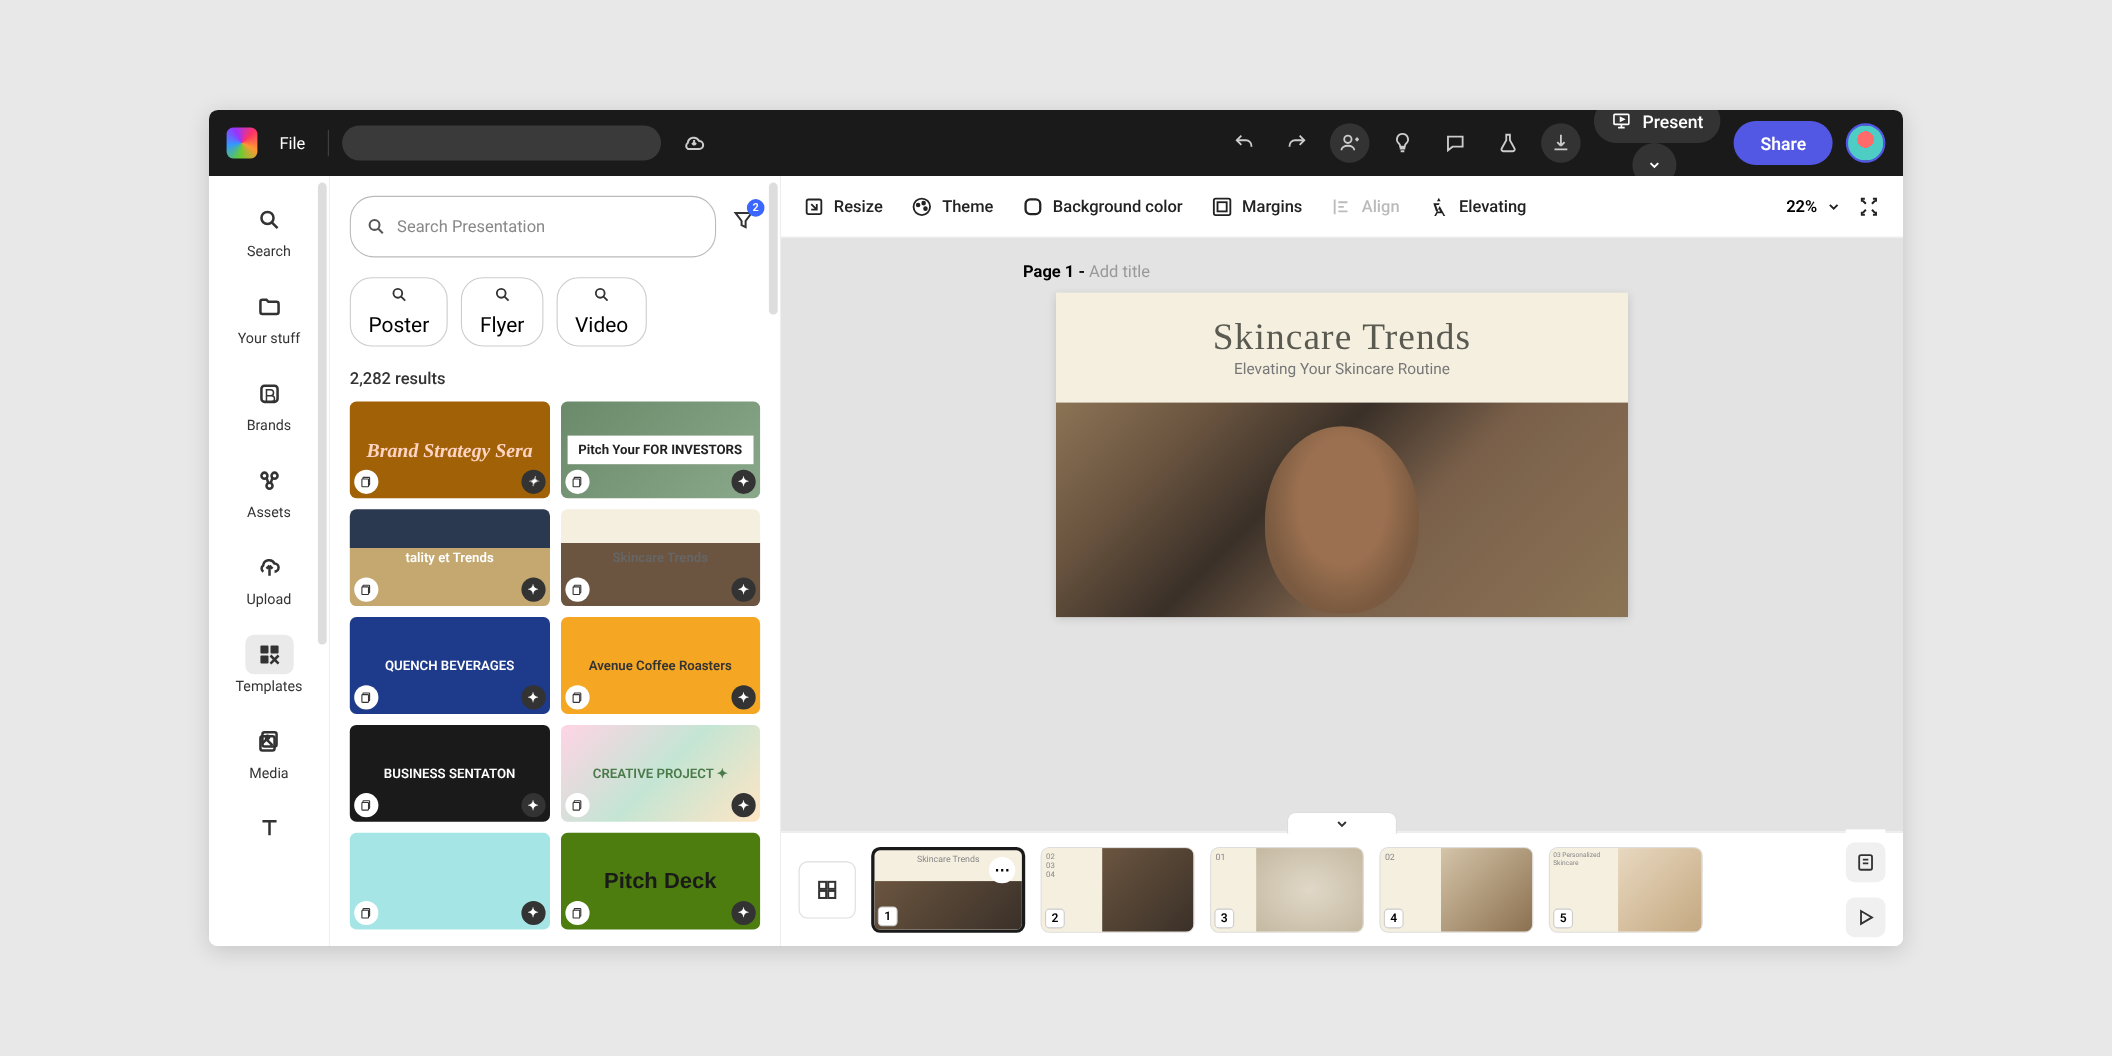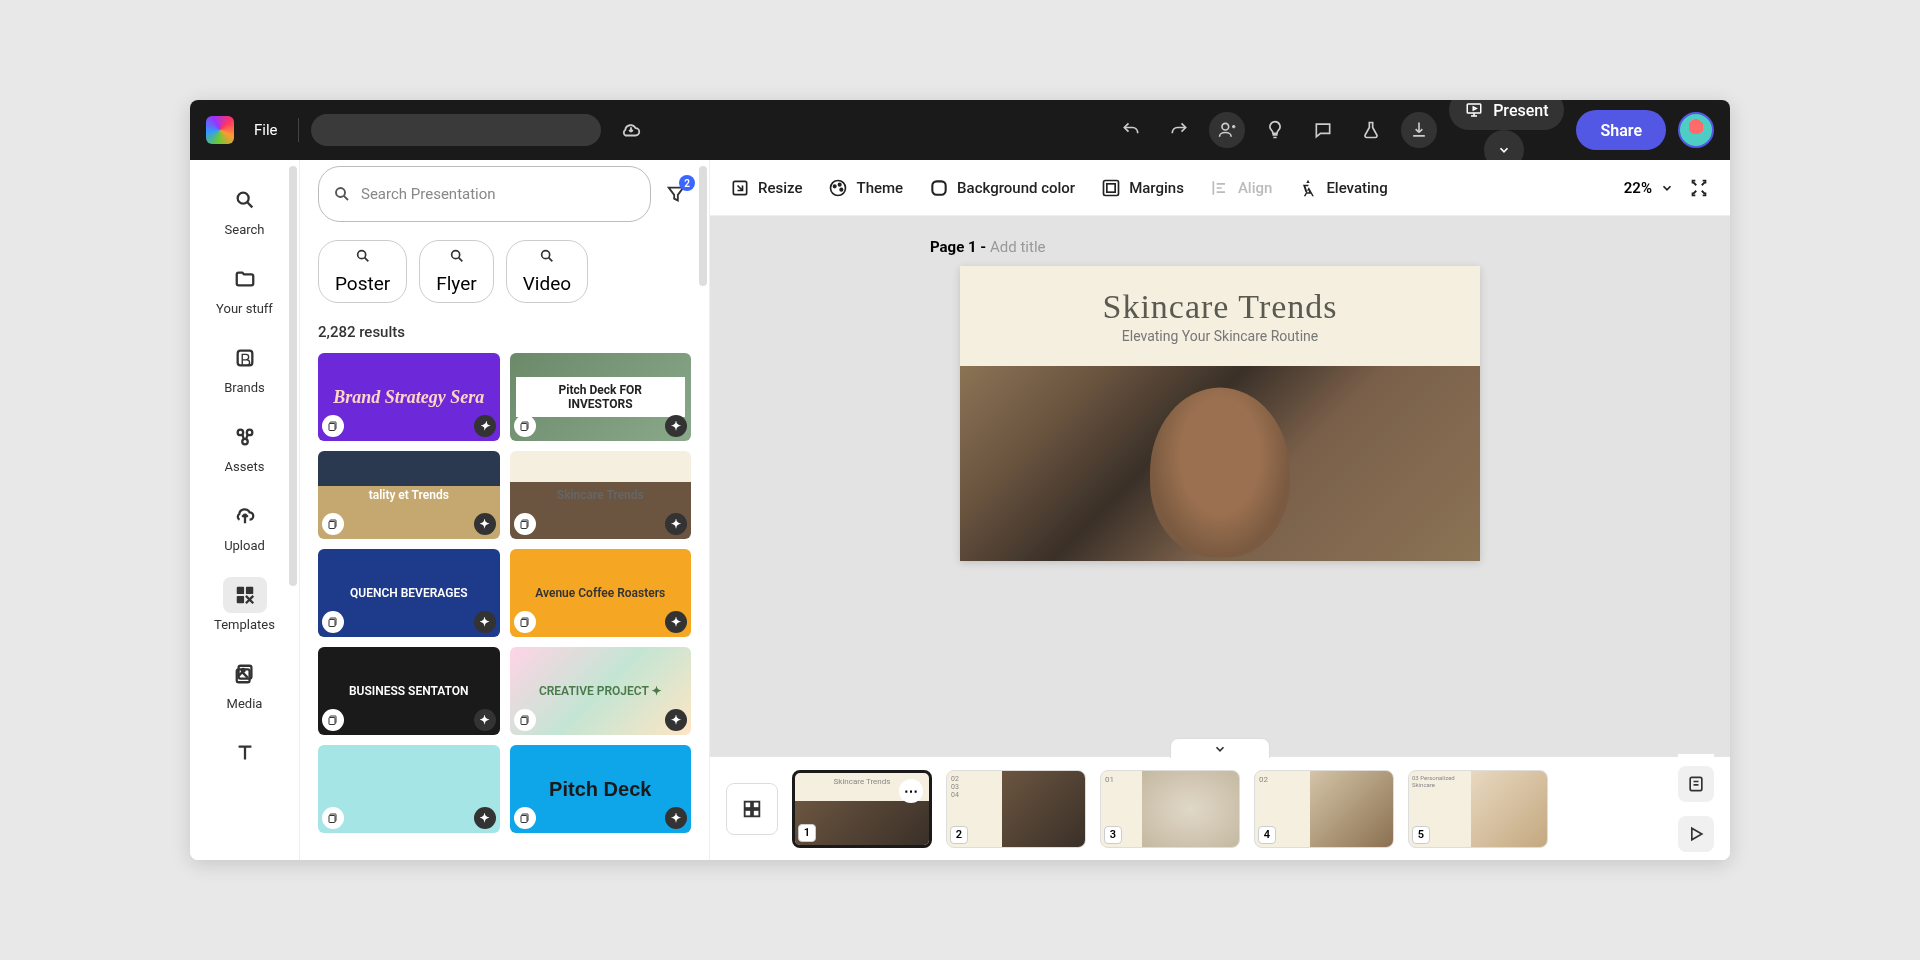--- a/index.html
+++ b/index.html
@@ -24,21 +24,21 @@
 .rail-icon-wrap { width:44px; height:36px; display:flex; align-items:center; justify-content:center;}
 .rail-scroll { position:absolute; right:2px; top:6px; width:8px; height:420px; background:#ddd; border-radius:4px;}
 .rail-scroll::before{content:'';position:absolute;top:-2px;left:0;width:8px;height:8px;color:#999;}
 .panel { width: 410px; background: #fff; border-right: 1px solid #eee; display: flex; flex-direction: column; position:relative; }
 .panel-scroll { position:absolute; right:2px; top:6px; width:8px; height:120px; background:#ddd; border-radius:4px;}
 .panel-head { display: flex; align-items: center; padding: 14px 18px; gap: 10px; }
 .back-chev { font-size: 18px; cursor: pointer; color:#333; padding:4px;}
 .panel-title { font-size: 22px; font-weight: 700; border: 3px solid #e8871e; padding: 3px 10px; border-radius: 3px; }
 .panel-head-icons { margin-left: auto; display: flex; gap: 22px; }
 .panel-search-row { padding: 6px 18px; display:flex; gap:10px; align-items:center;}
-.panel-search { flex:1; border: 1.5px solid #bbb; border-radius: 22px; padding: 18px 14px; display: flex; align-items: center; gap: 10px; font-size: 15px; color: #888; }
+.panel-search { flex:1; border: 1.5px solid #bbb; border-radius: 22px; padding: 18px 14px; display: flex; align-items: center; gap: 10px; font-size: 15px; color: #888; margin-top: 12px; }
 .filter-btn { position:relative; cursor:pointer; padding:4px;}
 .filter-badge { position:absolute; top:-4px; right:-4px; background:#3b66ff; color:#fff; font-size:10px; width:16px; height:16px; border-radius:8px; display:flex; align-items:center; justify-content:center; font-weight:600;}
 .chips { padding: 12px 18px; display: flex; gap: 12px; }
 .chip { border: 1.5px solid #ccc; border-radius: 20px; padding: 7px 16px; display: flex; align-items: center; gap: 8px; font-size: 19px; cursor: pointer; flex-direction: column; }
 .results-count { padding: 8px 18px; font-size: 15px; font-weight: 500; color: #333; }
 .template-grid { padding: 4px 18px; display: grid; grid-template-columns: 1fr 1fr; gap: 10px; overflow-y: auto; }
 .tcard { height: 88px; border-radius: 6px; position: relative; overflow: hidden; cursor: pointer; display:flex; align-items:center; justify-content:center; font-size:12px; color:#fff; font-weight:600; text-align:center; padding:6px;}
 .tcard .badge-left { position:absolute; bottom:4px; left:4px; width:22px; height:22px; background:#fff; border-radius:11px; display:flex; align-items:center; justify-content:center; font-size:12px;}
 .tcard .badge-right { position:absolute; bottom:4px; right:4px; width:22px; height:22px; background:#333; border-radius:11px; display:flex; align-items:center; justify-content:center; font-size:12px; color:#fff;}
 .canvas-area { flex: 1; background: #fff; display: flex; flex-direction: column; overflow:hidden; }
@@ -258,28 +258,28 @@
         <div class="chip">
             <svg width="16" height="16" viewBox="0 0 24 24" fill="none" stroke="#333" stroke-width="2.5">
               <circle cx="10" cy="10" r="6"></circle>
               <path d="M20 20l-5.5-5.5"></path>
             </svg>
             <span>Video</span>
           </div>
       </div>
       <div class="results-count">2,282 results</div>
       <div class="template-grid">
-          <div class="tcard" style="background: #6d28d9; color: rgb(255, 212, 196); font: italic 700 18px Georgia, serif;">Brand Strategy Sera<div class="badge-left">
+          <div class="tcard" style="background: #a16207; color: rgb(255, 212, 196); font: italic 700 18px Georgia, serif;">Brand Strategy Sera<div class="badge-left">
               <svg width="12" height="12" viewBox="0 0 24 24" fill="none" stroke="#333" stroke-width="2">
                 <rect x="6" y="4" width="12" height="14" rx="1"></rect>
                 <rect x="4" y="7" width="12" height="14" rx="1" fill="#fff"></rect>
               </svg>
             </div><div class="badge-right">✦</div></div>
           <div class="tcard" style="background: linear-gradient(135deg, rgb(106, 138, 106), rgb(138, 168, 138)); color: rgb(34, 34, 34);">
-            <div style="background: rgb(255, 255, 255); padding: 6px 10px; color: rgb(34, 34, 34); font-weight: 700;">Pitch Deck FOR INVESTORS</div>
+            <div style="background: rgb(255, 255, 255); padding: 6px 10px; color: rgb(34, 34, 34); font-weight: 700;">Pitch Your FOR INVESTORS</div>
             <div class="badge-left">
               <svg width="12" height="12" viewBox="0 0 24 24" fill="none" stroke="#333" stroke-width="2">
                 <rect x="6" y="4" width="12" height="14" rx="1"></rect>
                 <rect x="4" y="7" width="12" height="14" rx="1" fill="#fff"></rect>
               </svg>
             </div>
             <div class="badge-right">✦</div>
           </div>
           <div class="tcard" style="background: linear-gradient(rgb(42, 56, 80) 40%, rgb(196, 168, 112) 40%); color: rgb(255, 255, 255);">tality et Trends<div class="badge-left">
               <svg width="12" height="12" viewBox="0 0 24 24" fill="none" stroke="#333" stroke-width="2">
@@ -319,21 +319,21 @@
             </div><div class="badge-right">✦</div></div>
           <div class="tcard" style="background: rgb(165, 229, 229); color: rgb(51, 51, 51);">
             <div class="badge-left">
               <svg width="12" height="12" viewBox="0 0 24 24" fill="none" stroke="#333" stroke-width="2">
                 <rect x="6" y="4" width="12" height="14" rx="1"></rect>
                 <rect x="4" y="7" width="12" height="14" rx="1" fill="#fff"></rect>
               </svg>
             </div>
             <div class="badge-right">✦</div>
           </div>
-          <div class="tcard" style="background: #0ea5e9; color: rgb(26, 26, 26); font: 700 20px sans-serif;">Pitch Deck<div class="badge-left">
+          <div class="tcard" style="background: #4d7c0f; color: rgb(26, 26, 26); font: 700 20px sans-serif;">Pitch Deck<div class="badge-left">
               <svg width="12" height="12" viewBox="0 0 24 24" fill="none" stroke="#333" stroke-width="2">
                 <rect x="6" y="4" width="12" height="14" rx="1"></rect>
                 <rect x="4" y="7" width="12" height="14" rx="1" fill="#fff"></rect>
               </svg>
             </div><div class="badge-right">✦</div></div>
         </div>
     </div>
 
     <div class="canvas-area">
       <div class="canvas-toolbar">

